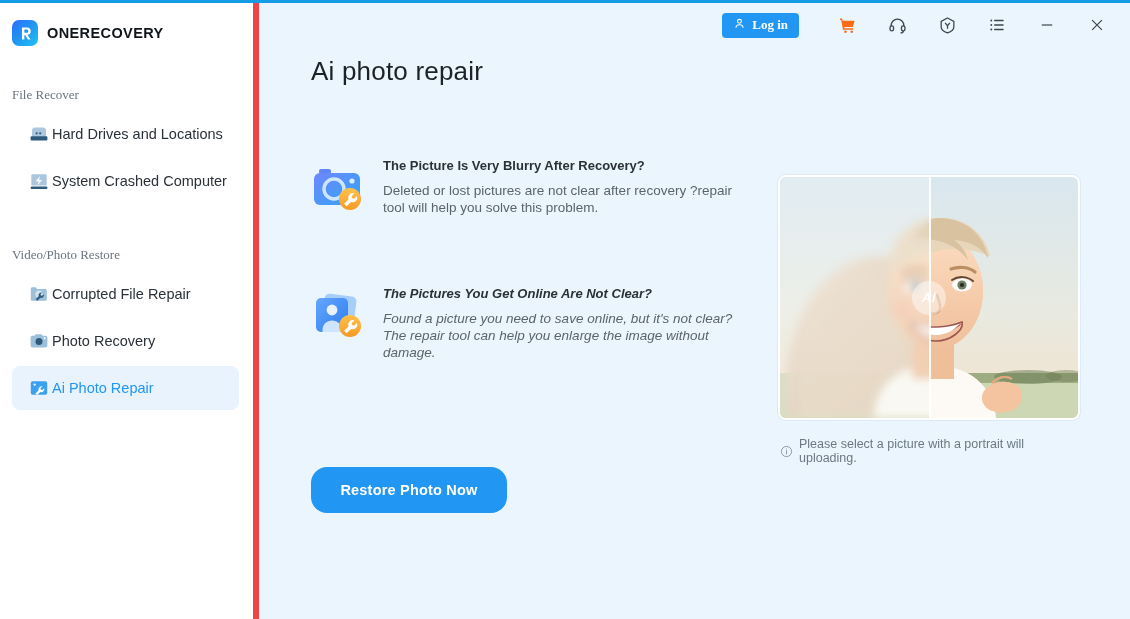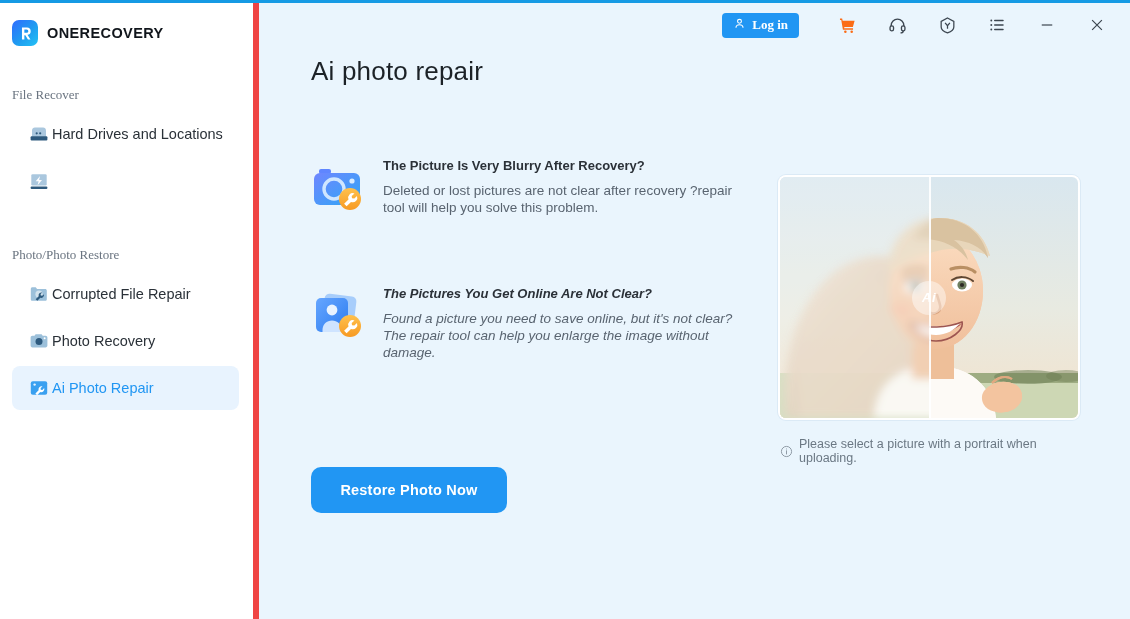--- a/index.html
+++ b/index.html
@@ -115,21 +115,21 @@
   .feature-desc {
     font-size: 13.5px; color: #596470; line-height: 17px;
     max-width: 365px;
   }
 
   
   .cta {
     position: absolute; left: 52px; top: 464px;
     width: 196px; height: 46px;
     background: #2196f3; color: #fff;
-    border: none; border-radius: 10px;
+    border: none; border-radius: 16px;
     font-size: 14.5px; font-weight: bold;
     cursor: pointer; letter-spacing: .2px;
   }
 
   
   .preview-wrap {
     position: absolute; left: 519px; top: 172px;
     width: 302px;
   }
   .preview-card {
@@ -201,24 +201,25 @@
       </div>
 
       <div class="nav-item">
         <span class="nav-icon">
           <svg viewBox="0 0 26 26" width="26" height="26">
             <rect x="5.3" y="6.2" width="15.4" height="11.4" rx="1.4" fill="#aac7de"></rect>
             <rect x="4.6" y="18.6" width="16.8" height="2.3" rx="1" fill="#2e5a7e"></rect>
             <path d="M14.1 8.1l-4.4 5.1h2.9l-1 4.1 4.4-5.3h-2.9l1-3.9z" fill="#fdfdff"></path>
           </svg>
         </span>
-      </div>
-    </div>
-
-    <div class="group-title group-2-title">Photo/Photo Restore</div>
+        <span class="label">System Crashed Computer</span>
+      </div>
+    </div>
+
+    <div class="group-title group-2-title">Video/Photo Restore</div>
     <div class="nav-list">
 
 
       <div class="nav-item">
         <span class="nav-icon">
           <svg viewBox="0 0 26 26" width="26" height="26">
             <path d="M4.8 7.8c0-.9.7-1.6 1.6-1.6h3.3l1.4 1.8h8.1c.9 0 1.6.7 1.6 1.6v8.6c0 .9-.7 1.6-1.6 1.6H6.4c-.9 0-1.6-.7-1.6-1.6V7.8z" fill="#9cc0da"></path>
             <circle cx="13" cy="13.2" r="3.6" fill="#fff" opacity=".55"></circle>
             <path d="M16.3 11.6a2.9 2.9 0 0 0-3.6 3.6l-3 3 1.6 1.6 3-3a2.9 2.9 0 0 0 3.6-3.6l-1.6 1.6-1.5-.2-.2-1.5 1.7-1.5z" fill="#2e5a7e"></path>
           </svg>
@@ -460,18 +461,18 @@
           <div class="ai-badge">Ai</div>
         </div>
       </div>
       <div class="preview-note">
         <span class="info-circle">
           <svg width="13" height="13" viewBox="0 0 24 24" fill="none" stroke="#8d98a3" stroke-width="1.8">
             <circle cx="12" cy="12" r="9.4"></circle>
               <path d="M12 10.6v6M12 7.3v.1" stroke-linecap="round"></path>
           </svg>
         </span>
-        <span>Please select a picture with a portrait when uploading.</span>
+        <span>Please select a picture with a portrait will uploading.</span>
       </div>
     </div>
 
   </section>
 </div>
 
 </body></html>

